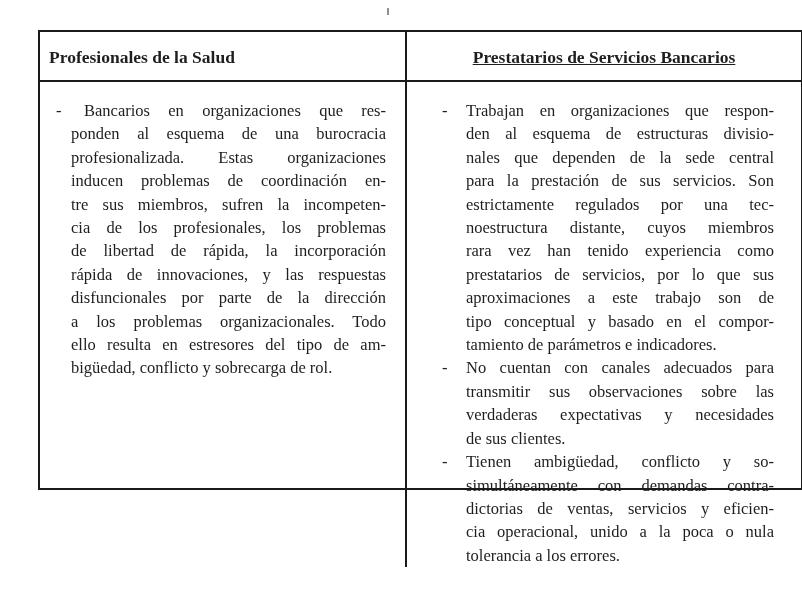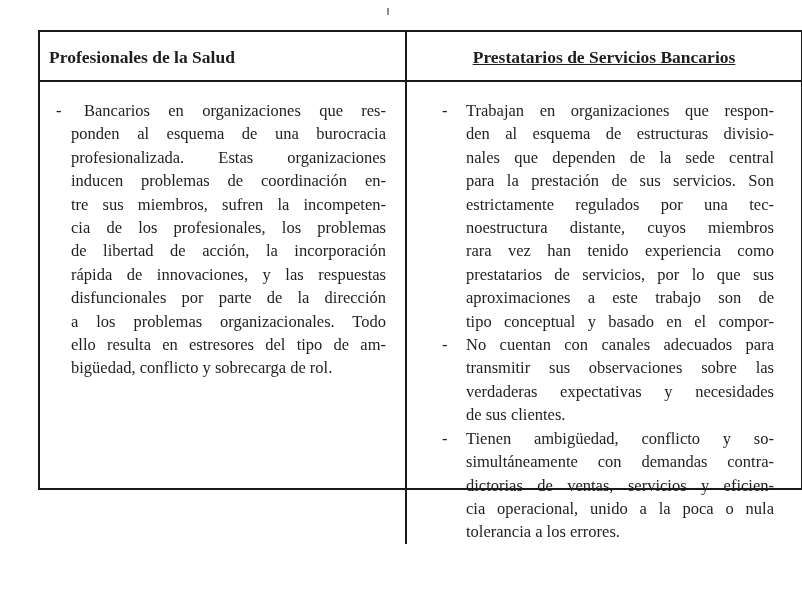--- a/index.html
+++ b/index.html
@@ -78,41 +78,42 @@
     </div>
     <div class="td td-left">
         <div class="bullet">
           <span class="dash">-</span>
           <div class="line">Bancarios en organizaciones que res-</div>
           <div class="line">ponden al esquema de una burocracia</div>
           <div class="line">profesionalizada. Estas organizaciones</div>
           <div class="line">inducen problemas de coordinación en-</div>
           <div class="line">tre sus miembros, sufren la incompeten-</div>
           <div class="line">cia de los profesionales, los problemas</div>
-          <div class="line">de libertad de acción, la incorporación</div>
+          <div class="line">de libertad de rápida, la incorporación</div>
           <div class="line">rápida de innovaciones, y las respuestas</div>
           <div class="line">disfuncionales por parte de la dirección</div>
           <div class="line">a los problemas organizacionales. Todo</div>
           <div class="line">ello resulta en estresores del tipo de am-</div>
           <div class="line last">bigüedad, conflicto y sobrecarga de rol.</div>
         </div>
       </div>
     <div class="td td-right">
         <div class="bullet">
           <span class="dash">-</span>
           <div class="line">Trabajan en organizaciones que respon-</div>
           <div class="line">den al esquema de estructuras divisio-</div>
           <div class="line">nales que dependen de la sede central</div>
           <div class="line">para la prestación de sus servicios. Son</div>
           <div class="line">estrictamente regulados por una tec-</div>
           <div class="line">noestructura distante, cuyos miembros</div>
           <div class="line">rara vez han tenido experiencia como</div>
           <div class="line">prestatarios de servicios, por lo que sus</div>
           <div class="line">aproximaciones a este trabajo son de</div>
           <div class="line">tipo conceptual y basado en el compor-</div>
+          <div class="line last">tamiento de parámetros e indicadores.</div>
         </div>
         <div class="bullet">
           <span class="dash">-</span>
           <div class="line">No cuentan con canales adecuados para</div>
           <div class="line">transmitir sus observaciones sobre las</div>
           <div class="line">verdaderas expectativas y necesidades</div>
           <div class="line last">de sus clientes.</div>
         </div>
         <div class="bullet">
           <span class="dash">-</span>

